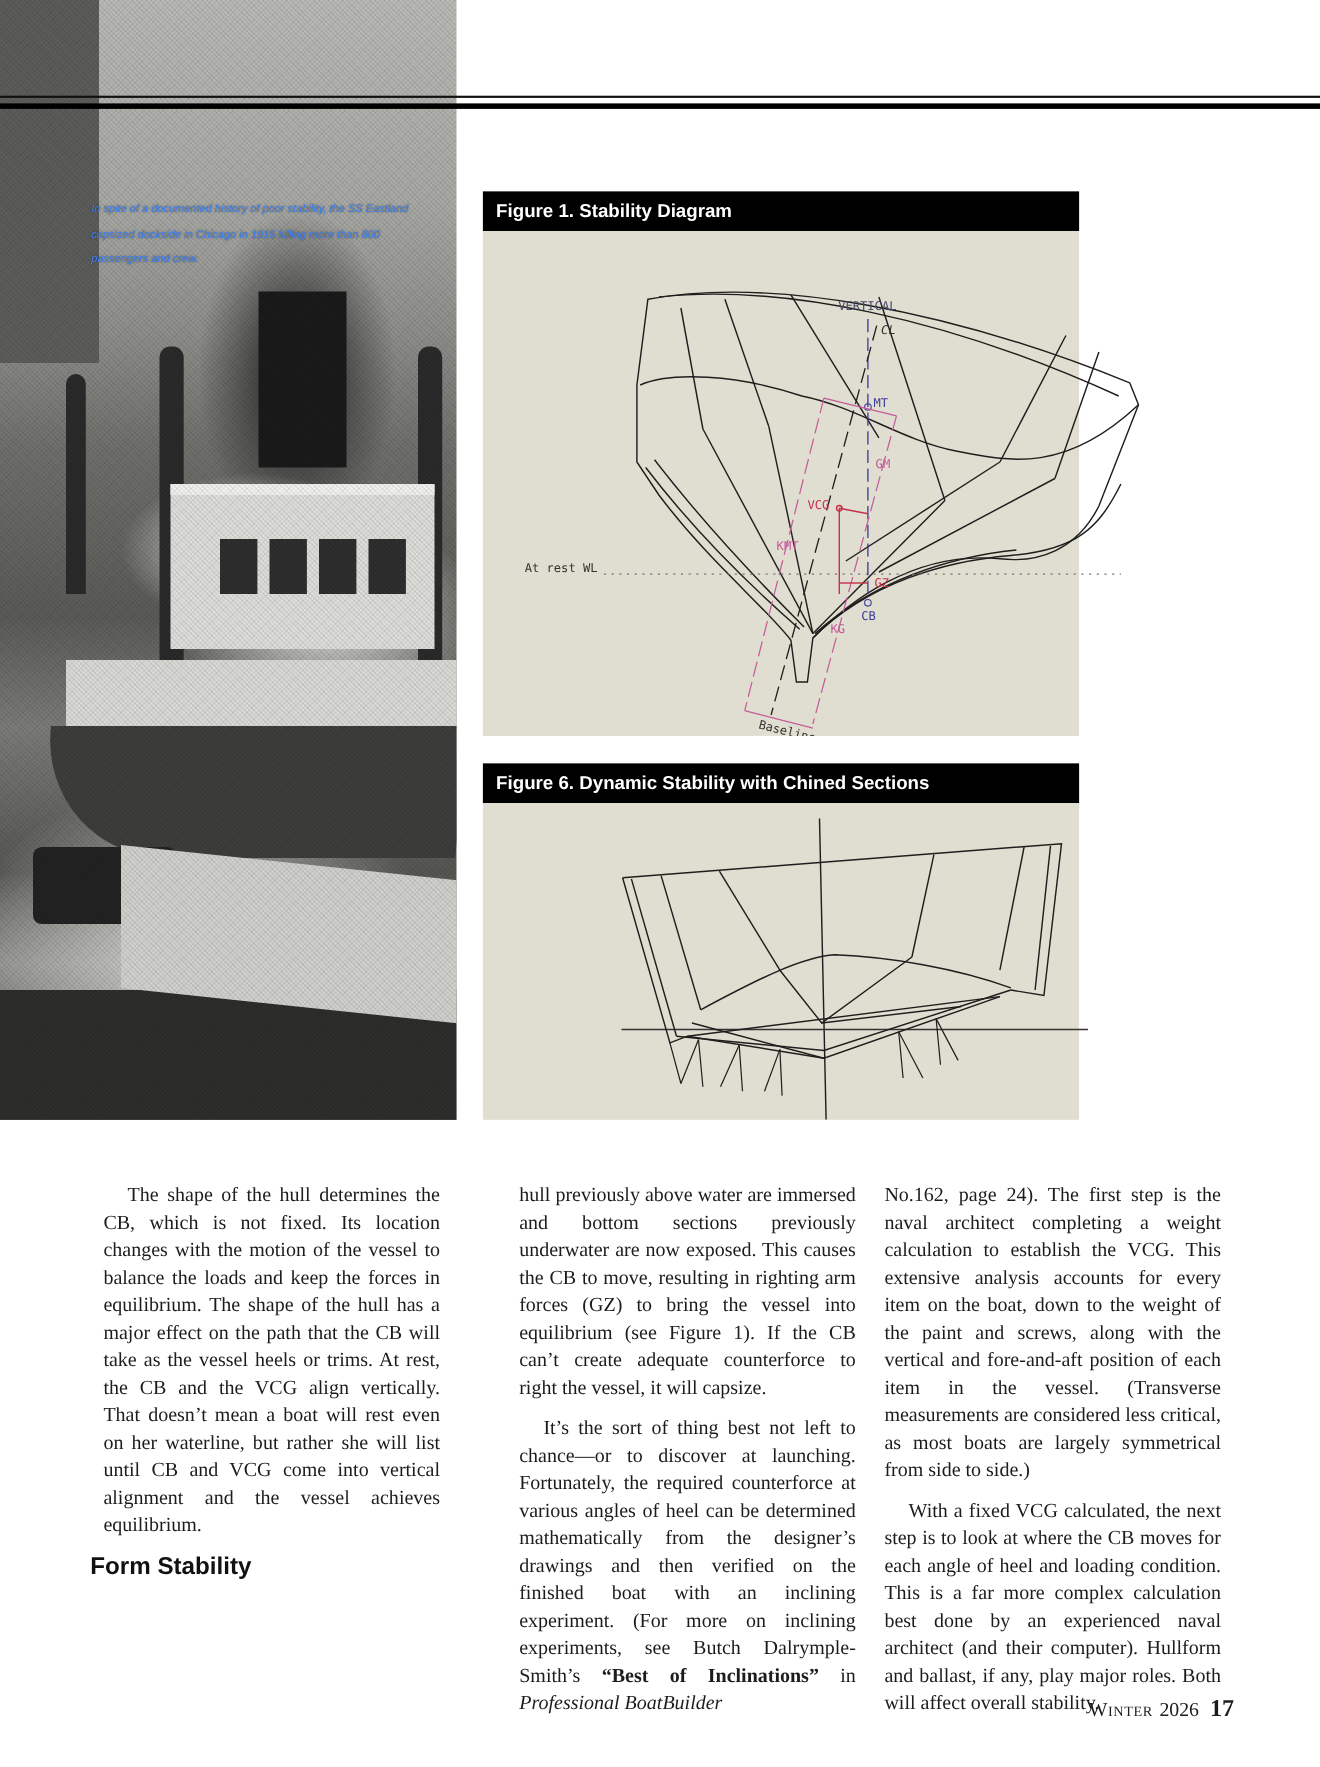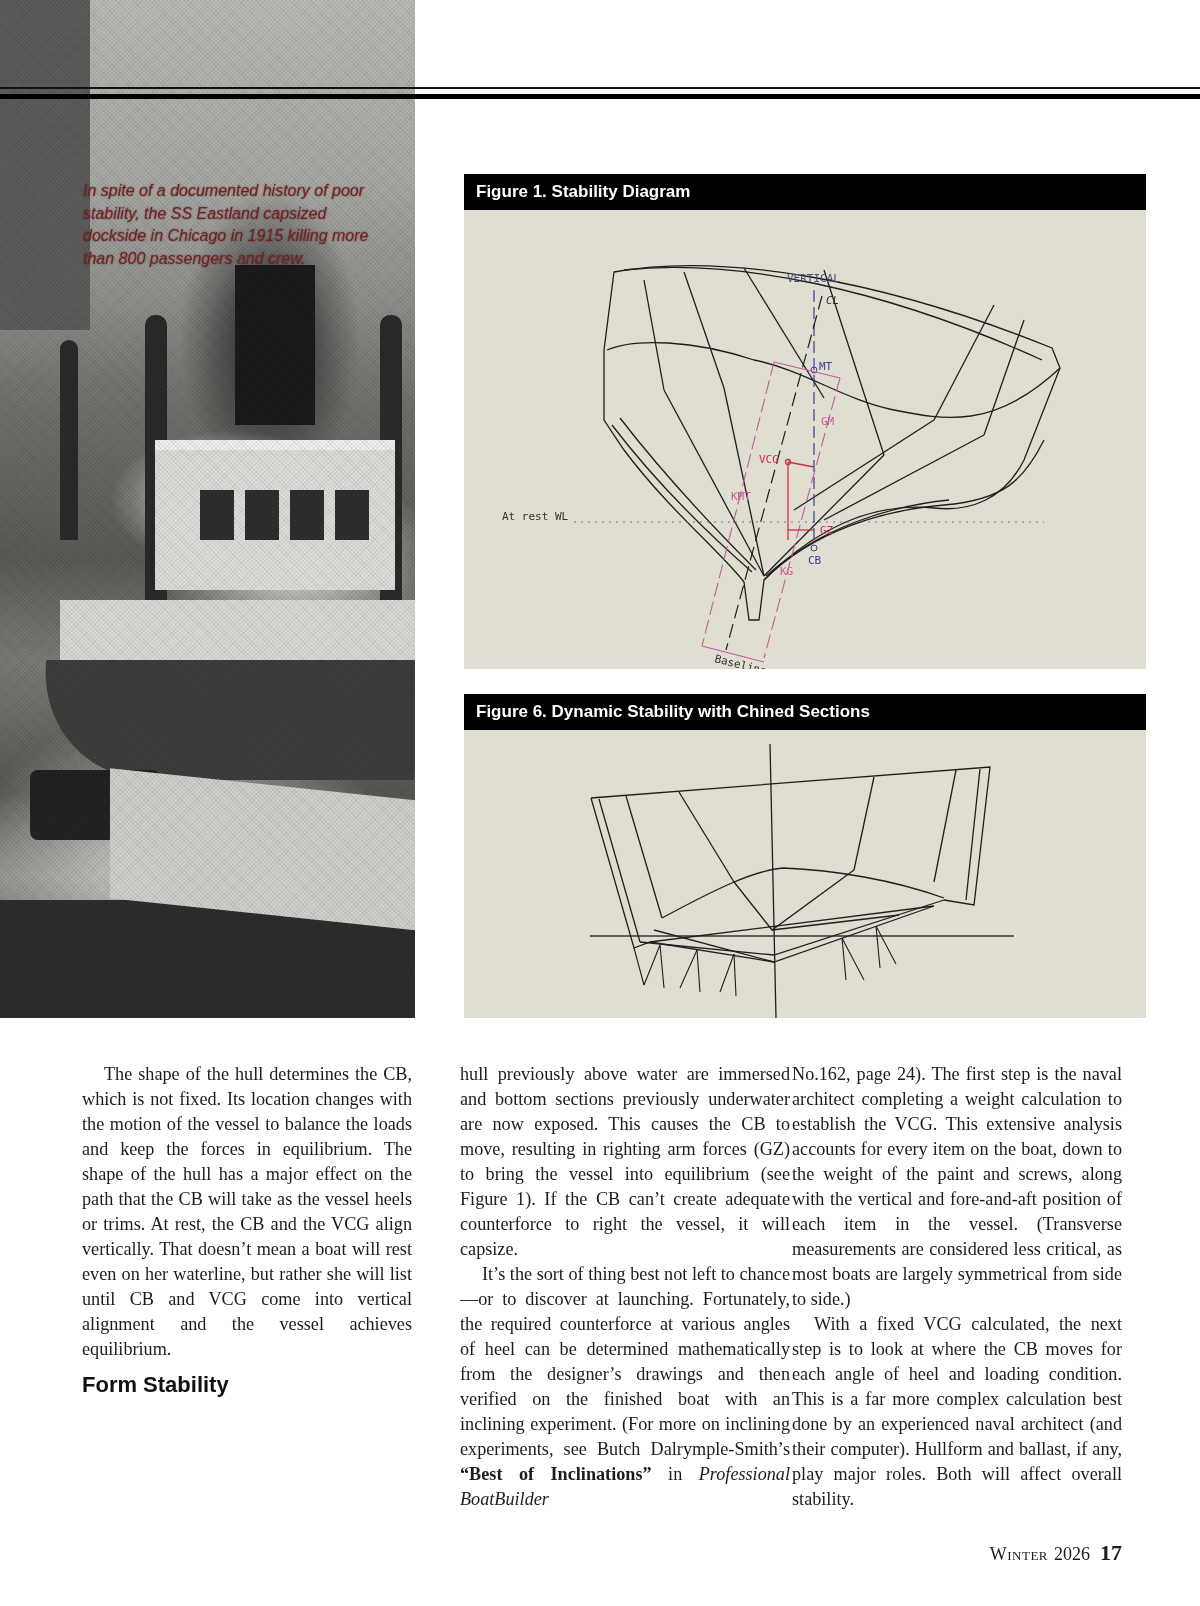--- a/index.html
+++ b/index.html
@@ -27,30 +27,30 @@
   .photo .cabin .win { position:absolute; top:40px; width:34px; height:50px; background:#2e2e2e; }
   .photo .stack { position:absolute; left:235px; top:265px; width:80px; height:160px; background:#1a1a1a; }
   .photo .pole { position:absolute; top:315px; width:22px; height:290px; background:#2a2a2a; border-radius:10px 10px 0 0; }
   .photo .hull { position:absolute; left:40px; top:660px; width:380px; height:120px; background:#3d3d3b; border-radius:0 0 0 140px; transform: skewX(-6deg); }
   .photo .hullwhite { position:absolute; left:60px; top:600px; width:360px; height:90px; background:#d8d8d4; }
   .photo .dock { position:absolute; left:110px; top:785px; width:320px; height:130px; background:#cfcfcb; transform: skewY(6deg); }
   .photo .dockshadow { position:absolute; left:0; top:900px; width:415px; height:120px; background:#2d2d2b; }
   .photo .barrels { position:absolute; left:30px; top:770px; width:130px; height:70px; background:#222; border-radius:8px; }
   .caption {
     position: absolute; left: 83px; top: 180px; width: 300px; z-index: 2;
-    font-family: "Liberation Sans", sans-serif; font-style: italic; font-size: 16px; line-height: 22.5px;
-    color: #7f1d1d; text-shadow: 0 0 2px rgba(0,0,0,0.5);
+    font-family: "Liberation Sans", sans-serif; font-style: italic; font-size: 10px; line-height: 22.5px;
+    color: #3b82f6; text-shadow: 0 0 2px rgba(0,0,0,0.5);
   }
 
   
   .rule-thin { position:absolute; left:0; top:87px; width:1200px; height:2px; background:#111; z-index:1; }
   .rule-thick { position:absolute; left:0; top:94px; width:1200px; height:5px; background:#000; z-index:1; }
 
   
-  .figure { position: absolute; left: 464px; width: 682px; background: #e0ded0; }
+  .figure { position: absolute; left: 439px; width: 542px; background: #e0ded0; }
   .fig1 { top: 174px; height: 495px; }
   .fig2 { top: 694px; height: 324px; }
   .fig-title {
     height: 36px; background: #000; color: #fff;
     font-family: "Liberation Sans", sans-serif; font-weight: bold; font-size: 17px;
     line-height: 36px; padding-left: 12px;
   }
   .fig-body { position: relative; width: 100%; }
   .fig1 .fig-body { height: 459px; }
   .fig2 .fig-body { height: 288px; }
@@ -58,21 +58,21 @@
   .lbl { font-family: "DejaVu Sans Mono", monospace; font-size: 11px; }
 
   
   .col {
     position: absolute; top: 1062px; width: 330px;
     font-size: 18.2px; line-height: 25px; text-align: justify; color: #1c1c1c;
   }
   .col1 { left: 82px; }
   .col2 { left: 460px; }
   .col3 { left: 792px; }
-  .col p { margin: 0; }
+  .col p { margin: 12px; }
   .indent { text-indent: 22px; }
   .section-head {
     font-family: "Liberation Sans", sans-serif; font-weight: bold; font-size: 22px;
     line-height: 26px; margin-top: 10px; color: #111;
   }
   b.ref { font-weight: bold; }
 
   .footer { position: absolute; right: 78px; top: 1540px; font-size: 18px; color:#1c1c1c; }
   .footer .season { font-variant: small-caps; letter-spacing: 0.5px; }
   .footer .year { margin-left: 6px; }

